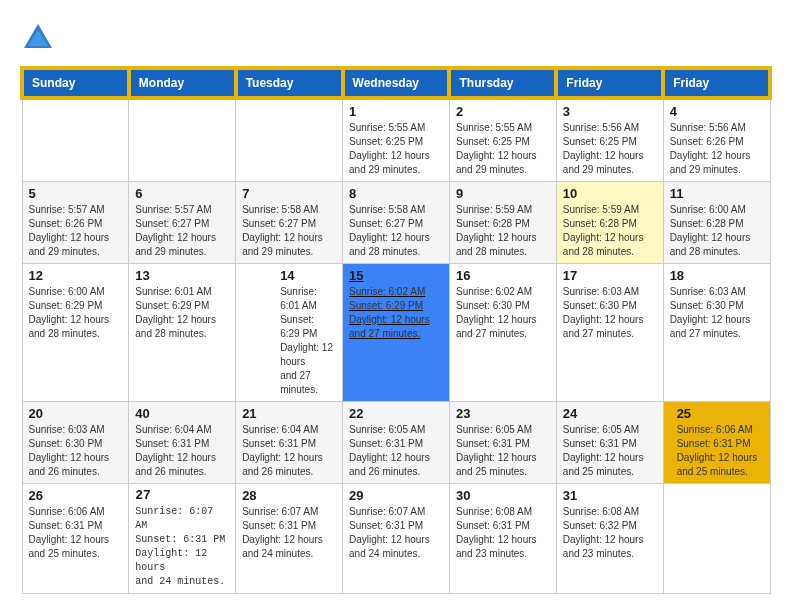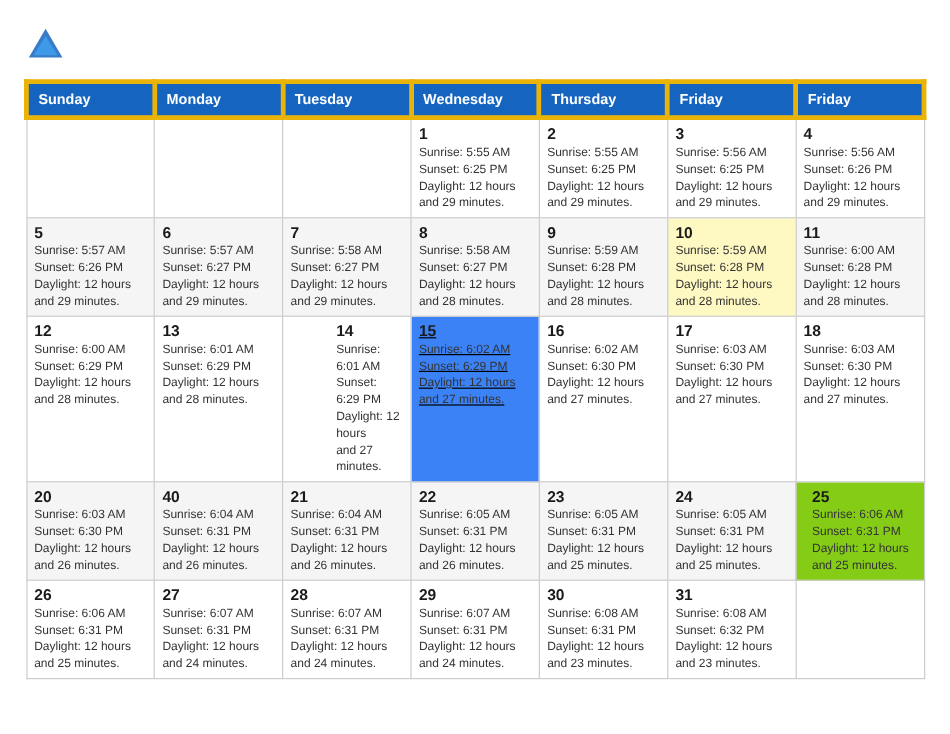--- a/index.html
+++ b/index.html
@@ -281,37 +281,37 @@
 Daylight: 12 hours
 and 25 minutes.</div>
         </td>
         <td style="background-color: rgb(245, 245, 245);">
           <span class="day-number">24</span>
           <div class="day-info" style="white-space: pre-line;">Sunrise: 6:05 AM
 Sunset: 6:31 PM
 Daylight: 12 hours
 and 25 minutes.</div>
         </td>
-        <td style="background-color: #84cc16; padding-left: 13px;">
+        <td style="background-color: #eab308; padding-left: 13px;">
           <span class="day-number">25</span>
           <div class="day-info" style="white-space: pre-line;">Sunrise: 6:06 AM
 Sunset: 6:31 PM
 Daylight: 12 hours
 and 25 minutes.</div>
         </td>
       </tr>
       <tr>
         <td style="background-color: rgb(255, 255, 255);">
           <span class="day-number">26</span>
           <div class="day-info" style="white-space: pre-line;">Sunrise: 6:06 AM
 Sunset: 6:31 PM
 Daylight: 12 hours
 and 25 minutes.</div>
         </td>
-        <td style="background-color: rgb(255, 255, 255);">
+        <td style="background-color: rgb(255, 255, 255); font-family: Liberation Mono, monospace;">
           <span class="day-number">27</span>
           <div class="day-info" style="white-space: pre-line;">Sunrise: 6:07 AM
 Sunset: 6:31 PM
 Daylight: 12 hours
 and 24 minutes.</div>
         </td>
         <td style="background-color: rgb(255, 255, 255);">
           <span class="day-number">28</span>
           <div class="day-info" style="white-space: pre-line;">Sunrise: 6:07 AM
 Sunset: 6:31 PM

